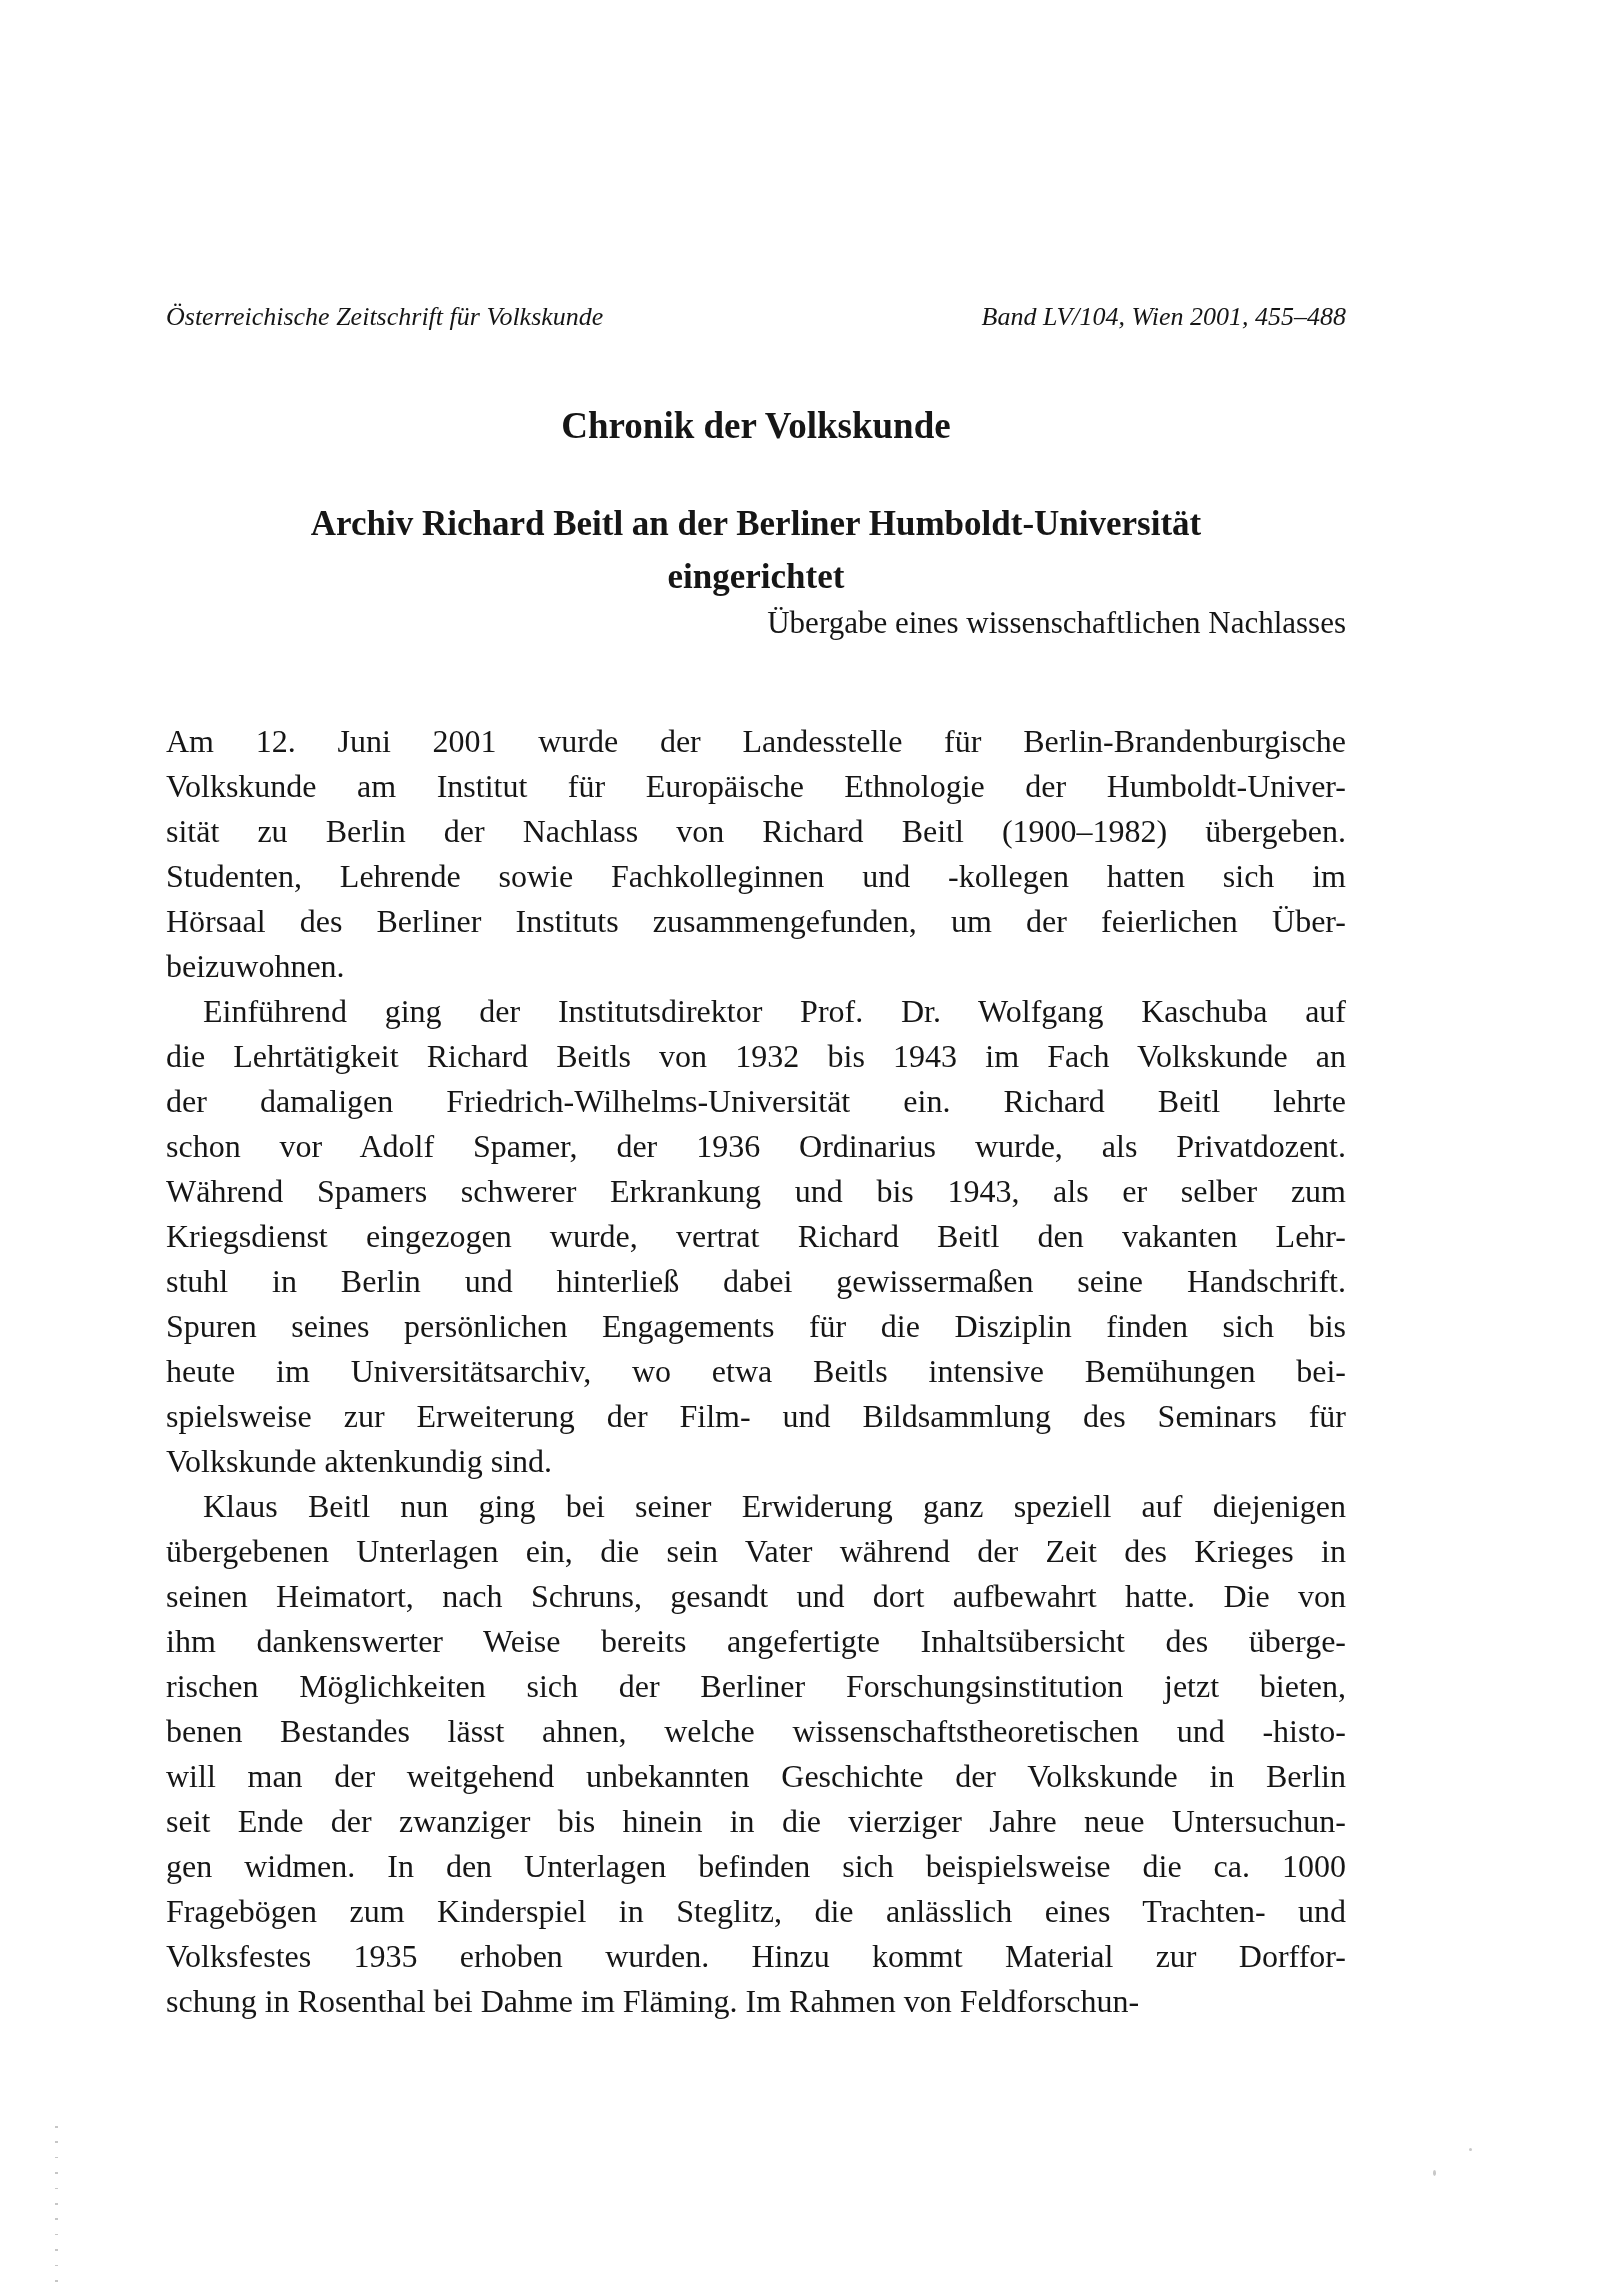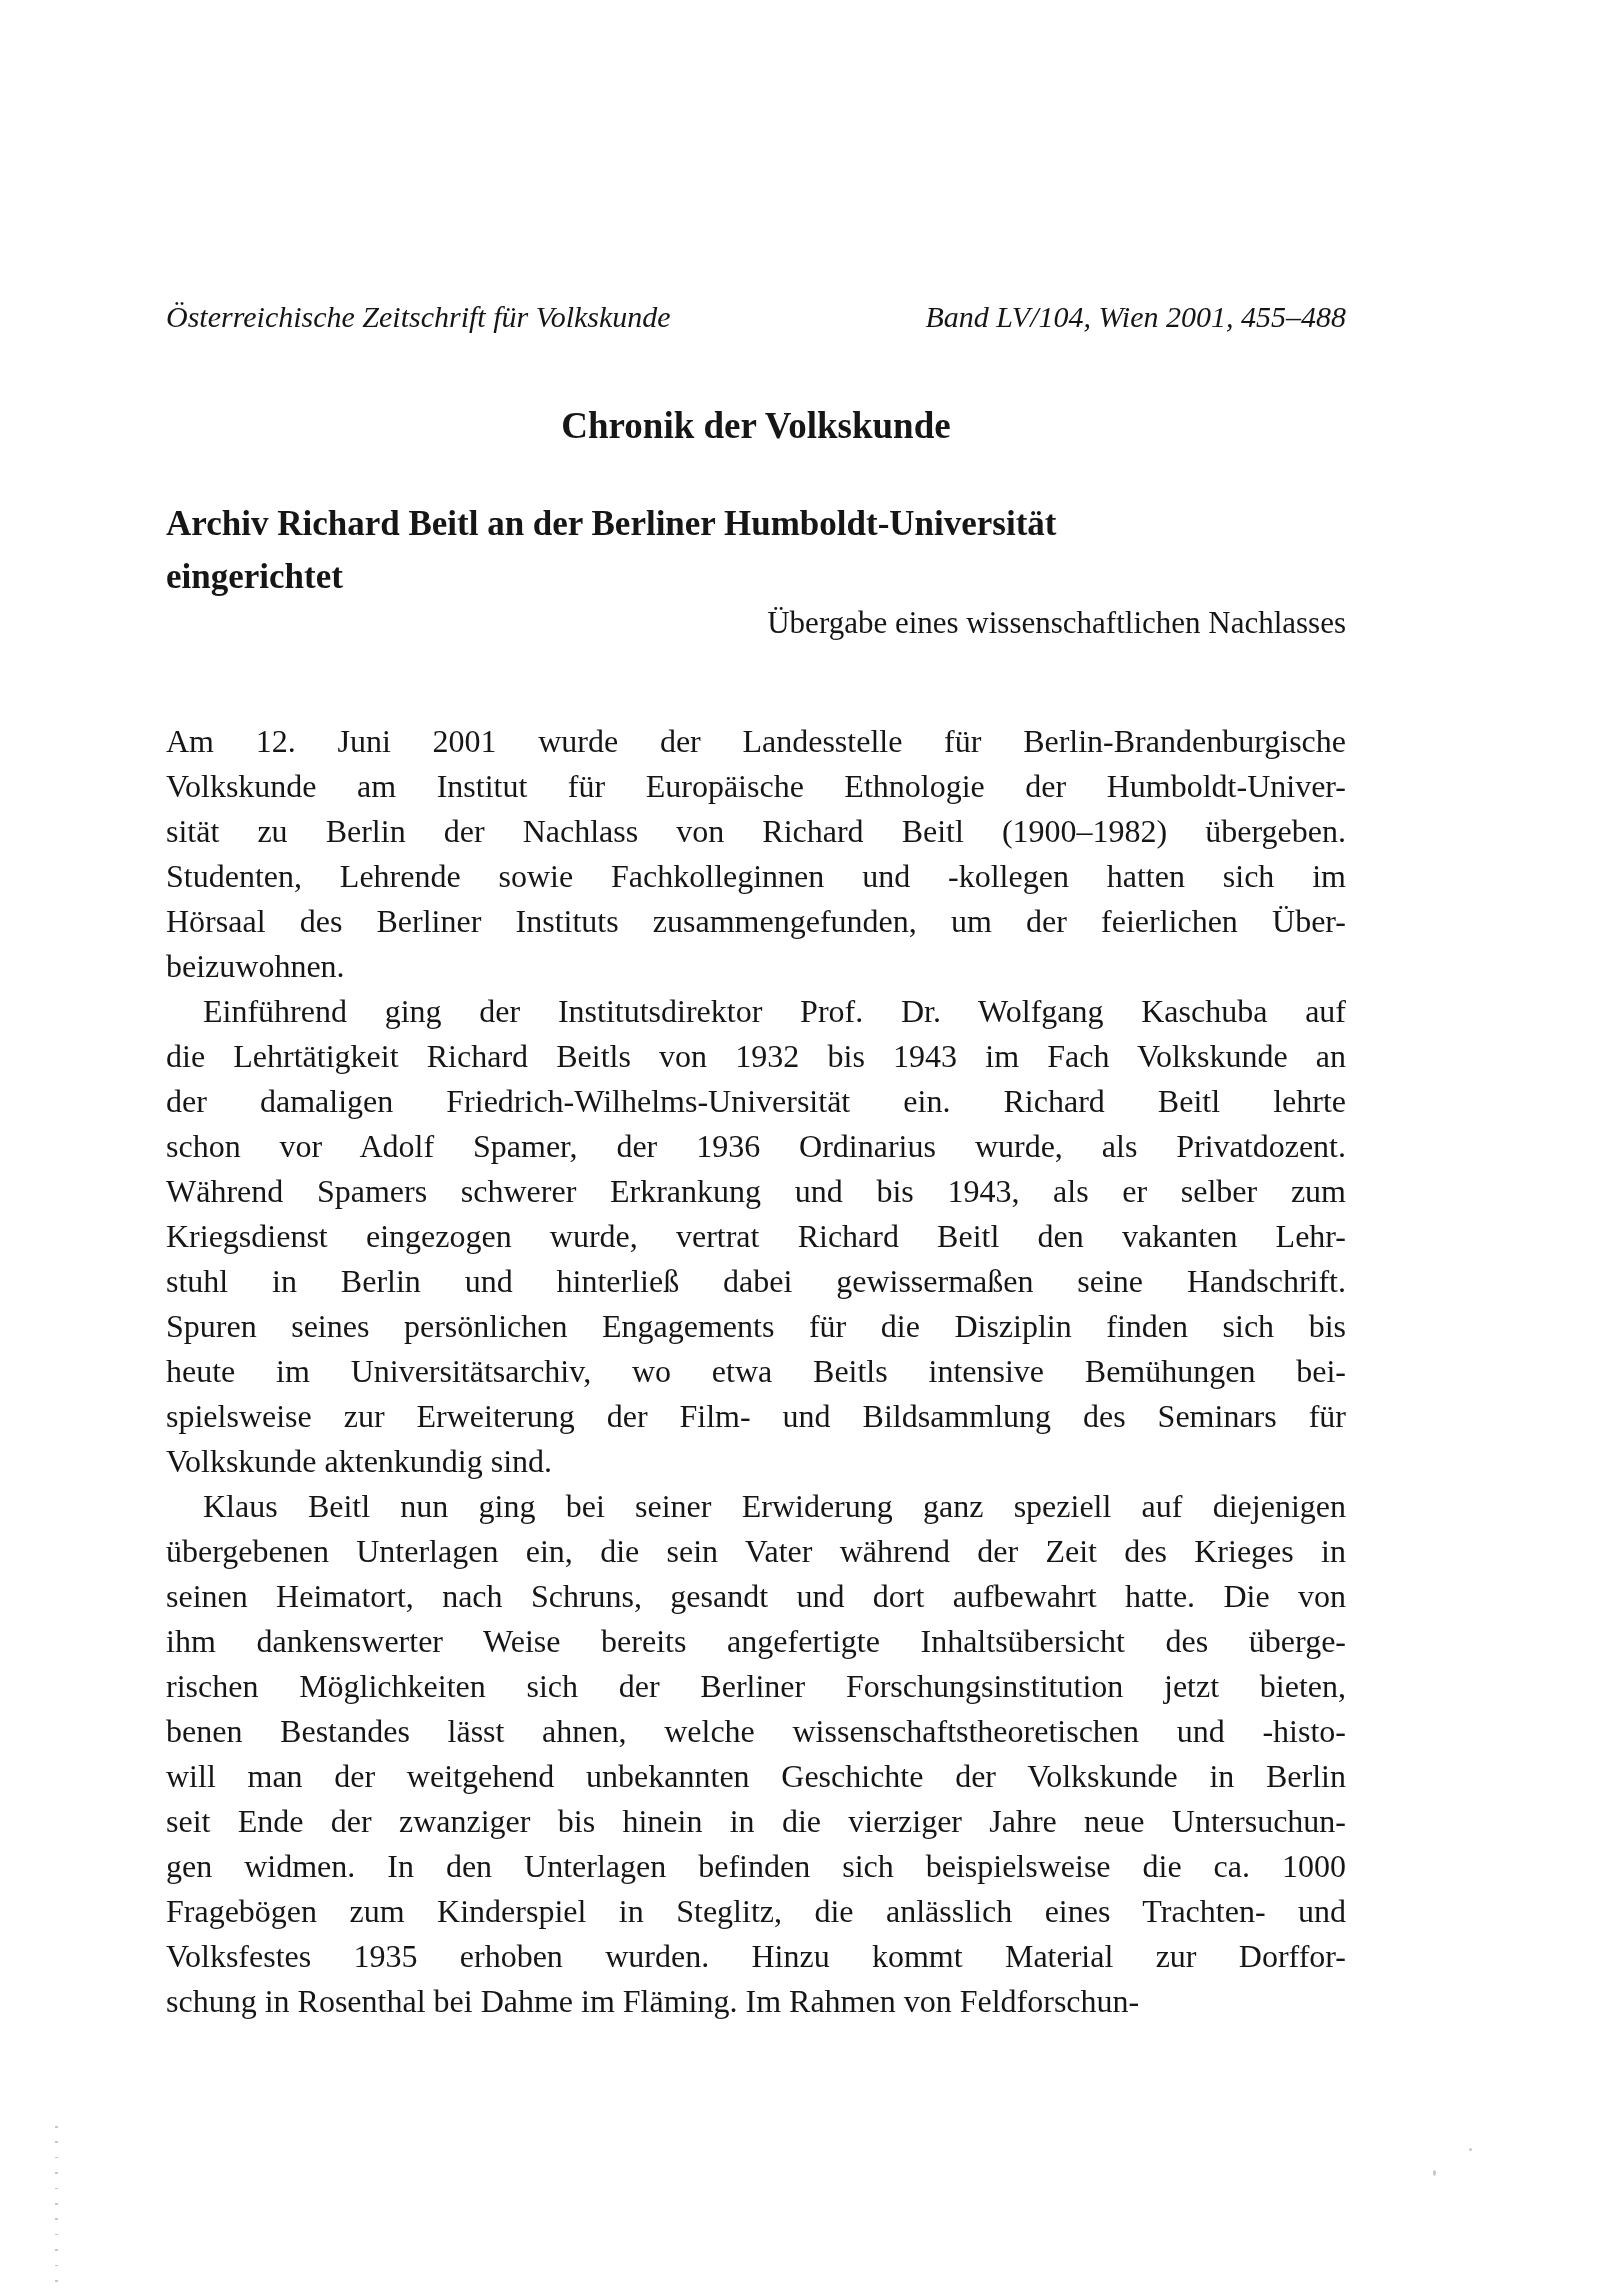--- a/index.html
+++ b/index.html
@@ -20,34 +20,34 @@
     position: absolute;
     left: 166px;
     top: 298px;
     width: 1180px;
   }
   .journal-header {
     display: flex;
     justify-content: space-between;
     align-items: baseline;
     font-style: italic;
-    font-size: 30px;
+    font-size: 26px;
     line-height: 37px;
     white-space: nowrap;
   }
   .article-title {
     margin-top: 68px;
     text-align: center;
     font-weight: bold;
     font-size: 37px;
     line-height: 45px;
   }
   .article-subtitle {
     margin-top: 49px;
-    text-align: left;
+    text-align: center;
     font-weight: bold;
     font-size: 35px;
     line-height: 53px;
     font-family: Liberation Serif, serif;
   }
   .article-subsubtitle {
     text-align: right;
     font-size: 31px;
     line-height: 40px;
   }

